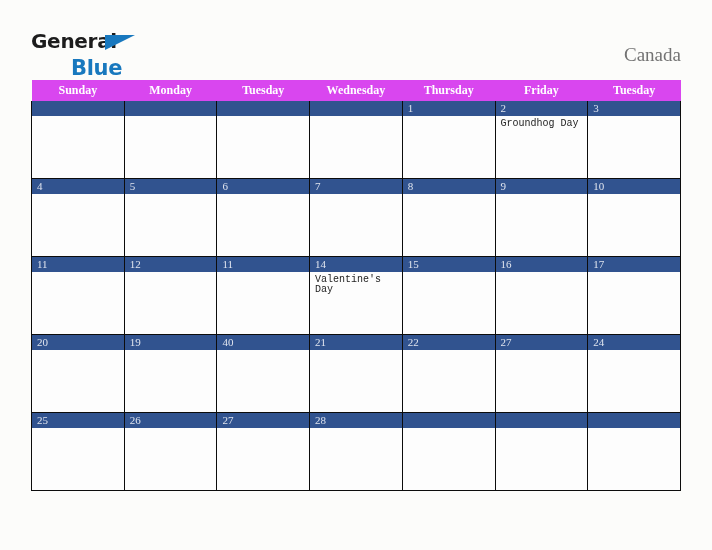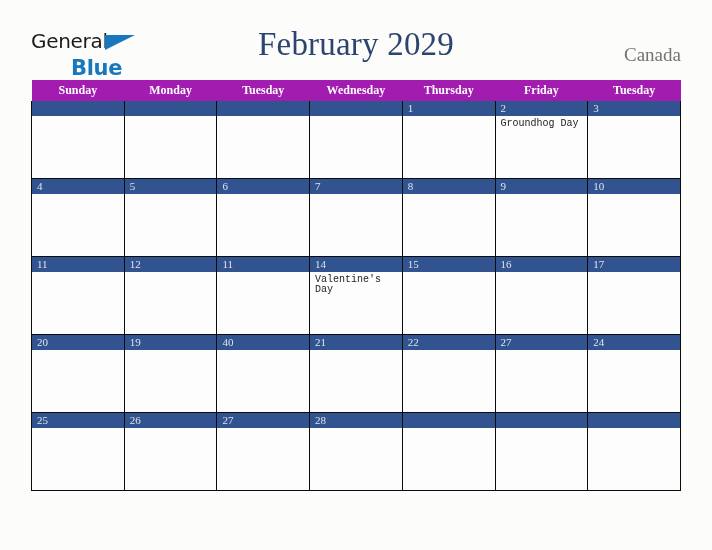--- a/index.html
+++ b/index.html
@@ -36,20 +36,21 @@
   }
   .logo-general {
     position: absolute;
     left: 0;
     top: 0;
     font-family: "DejaVu Sans", sans-serif;
     font-size: 20px;
     letter-spacing: -0.3px;
     color: #1c1c1c;
     line-height: 20px;
+    font-weight: bold;
   }
   .logo-tri {
     position: absolute;
     left: 74px;
     top: 4px;
     width: 0;
     height: 0;
     border-left: 30px solid #1878be;
     border-bottom: 15px solid transparent;
   }
@@ -88,21 +89,21 @@
   
   .cal {
     position: absolute;
     left: 31px;
     top: 80px;
     width: 650px;
     border-collapse: collapse;
     table-layout: fixed;
   }
   .cal th {
-    background: #a21caf;
+    background: #d946ef;
     color: #ffffff;
     font-family: "Liberation Serif", serif;
     font-size: 12px;
     font-weight: 700;
     height: 21px;
     padding: 0;
     text-align: center;
     border: none;
   }
   .cal td {
@@ -146,21 +147,20 @@
 <div class="page">
 
   <div class="header">
 
     <div class="logo">
       <span class="logo-general">General</span>
       <span class="logo-tri"></span>
       <span class="logo-blue">Blue</span>
     </div>
 
-    <div class="cal-title">February 2029</div>
 
     <div class="cal-country">Canada</div>
 
   </div>
 
   <table class="cal">
     <thead>
       <tr>
         <th>Sunday</th>
         <th>Monday</th>

